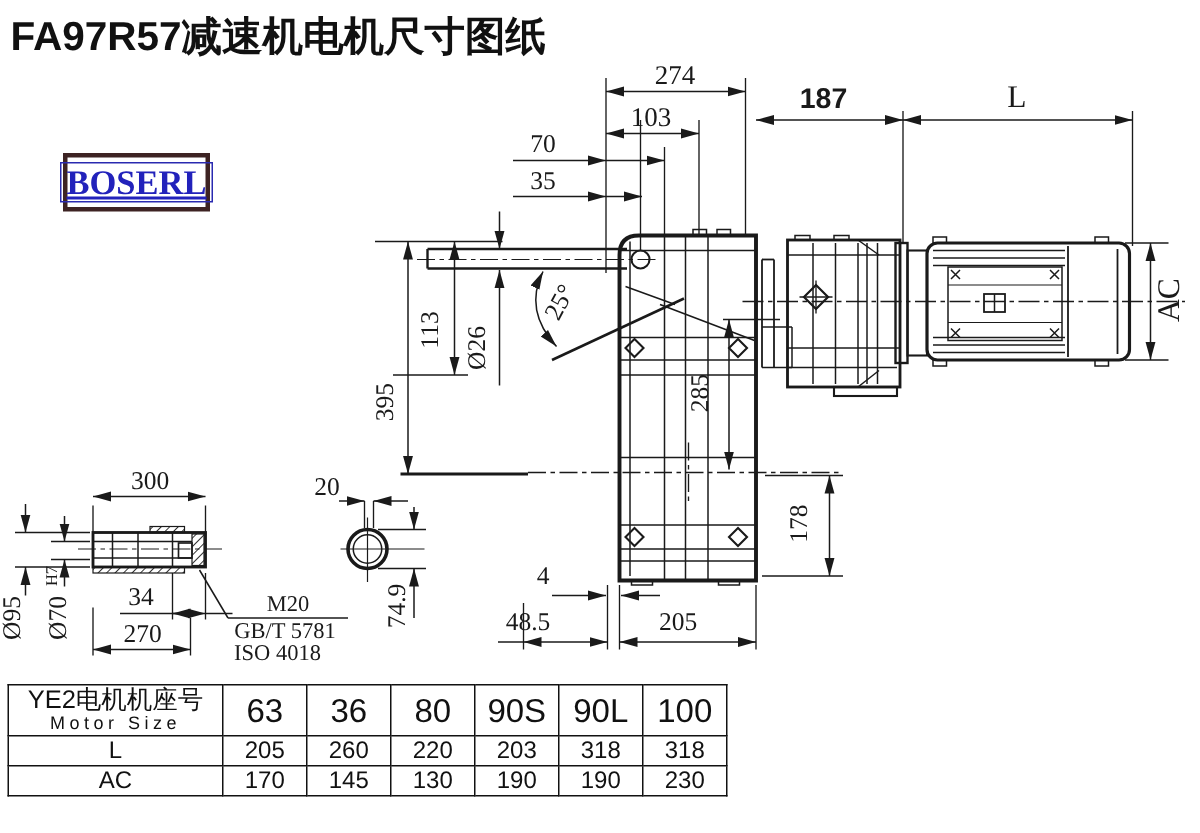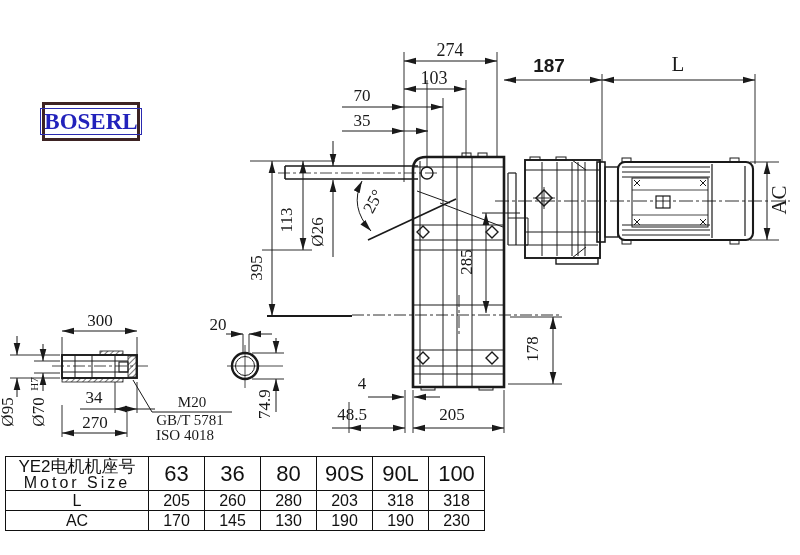--- a/index.html
+++ b/index.html
@@ -3,44 +3,45 @@
 <meta charset="utf-8">
 <style>
   html,body{margin:0;padding:0;background:#ffffff;}
   #stage{position:relative;width:800px;height:555px;background:#ffffff;overflow:hidden;
          font-family:"Liberation Sans",sans-serif;}
   #page-title{position:absolute;left:7px;top:6px;font-size:27px;font-weight:bold;color:#111;
               letter-spacing:0px;white-space:nowrap;}
   #logo{position:absolute;left:42px;top:102px;width:92px;height:33px;border:3px solid #3d2323;
         background:#fff;display:flex;align-items:center;justify-content:center;}
   #logo .inner{border:1px solid #2a2ab0;padding:0 3px;line-height:25px;
-        font-family:"Liberation Serif",serif;font-weight:bold;font-size:23px;color:#2222bb;}
+        font-family:"Liberation Serif",serif;font-weight:bold;font-size:23px;color:#2222bb;text-decoration:underline;}
   svg text{font-family:"Liberation Serif",serif;fill:#1a1a1a;}
   svg .dim{font-size:17px;}
   svg .dimbig{font-size:18px;}
   svg .dimsm{font-size:15px;}
   svg .boldsans{font-family:"Liberation Sans",sans-serif;font-weight:bold;font-size:19px;}
   svg .serifL{font-size:21px;}
   
   #spec-table{position:absolute;left:5px;top:456px;border-collapse:collapse;table-layout:fixed;
               font-family:"Liberation Sans",sans-serif;color:#111;}
   #spec-table td{border:1.5px solid #111;text-align:center;padding:0;font-size:16px;}
   #spec-table td.hd{font-size:22px;}
   #spec-table .c0{width:142px;}
   #spec-table .cn{width:55px;}
   #spec-table tr.hrow td{height:33px;}
   #spec-table tr.drow td{height:19px;}
   .hcn{font-size:17px;line-height:17px;display:block;text-align:center;}
-  .hen{font-size:16px;letter-spacing:3px;line-height:15px;display:block;}
+  .hen{font-size:12px;letter-spacing:3px;line-height:15px;display:block;}
 </style>
 </head>
 <body>
 
 <div id="stage">
 
+  <div id="page-title">FA97R57减速机电机尺寸图纸</div>
 
   <div id="logo">
     <span class="inner">BOSERL</span>
   </div>
 
   <svg width="800" height="555" viewBox="0 0 800 555" style="position:absolute;left:0;top:0;" stroke-linecap="butt" fill="none">
     <defs>
       <marker id="ar" orient="auto-start-reverse" markerWidth="13" markerHeight="8" refX="12" refY="4" markerUnits="userSpaceOnUse">
         <path d="M0,0.7 L12,4 L0,7.3 Z" fill="#1a1a1a"></path>
       </marker>
@@ -299,21 +300,21 @@
       <td class="cn hd">36</td>
       <td class="cn hd">80</td>
       <td class="cn hd">90S</td>
       <td class="cn hd">90L</td>
       <td class="cn hd">100</td>
     </tr>
     <tr class="drow">
       <td>L</td>
       <td>205</td>
       <td>260</td>
-      <td>280</td>
+      <td>220</td>
       <td>203</td>
       <td>318</td>
       <td>318</td>
     </tr>
     <tr class="drow">
       <td>AC</td>
       <td>170</td>
       <td>145</td>
       <td>130</td>
       <td>190</td>

